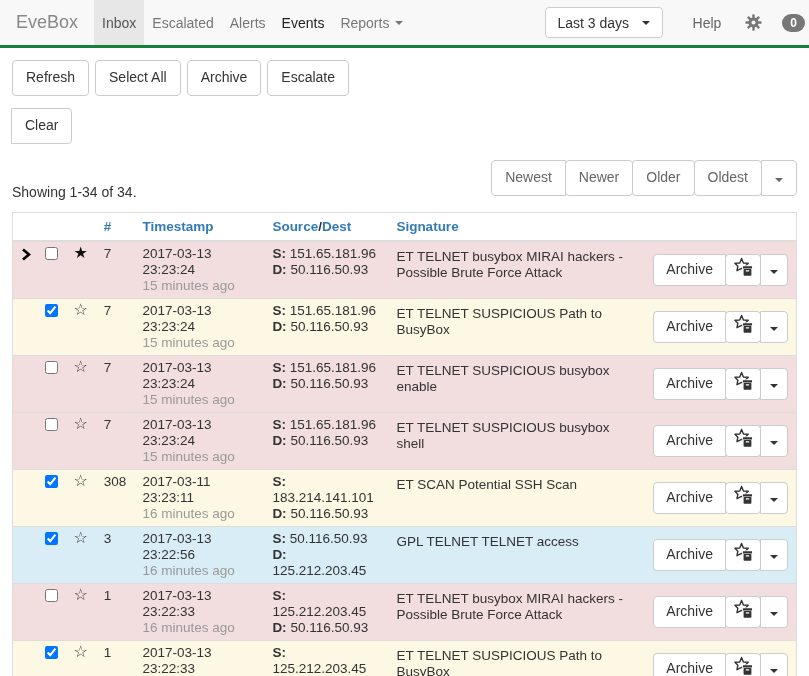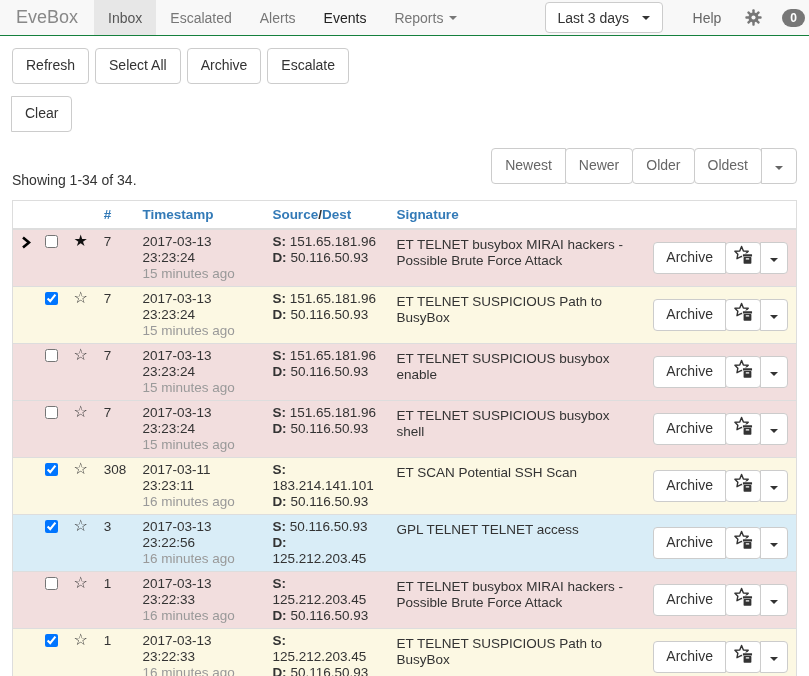--- a/index.html
+++ b/index.html
@@ -5,27 +5,27 @@
 <style>
   * { box-sizing: border-box; }
   html, body { margin:0; padding:0; }
   body {
     width: 809px; height: 676px; overflow: hidden;
     background: #fff; color: #333;
     font-family: "Liberation Sans", sans-serif; font-size: 14px;
   }
   
   .navbar {
-    height: 36px; background: #f8f8f8; border-bottom: 1px solid #15803d;
+    height: 48px; background: #f8f8f8; border-bottom: 3px solid #15803d;
     display: flex; align-items: stretch;
   }
   .brand { display:flex; align-items:center; padding: 0 16px; font-size: 18px; color:#888; }
   .nav-items { display:flex; align-items:stretch; }
   .nav-item {
-    display:flex; align-items:center; gap:6px; padding: 0 14px;
+    display:flex; align-items:center; gap:6px; padding: 0 8px;
     color:#777; cursor:pointer; white-space:nowrap;
   }
   .nav-item.active { background:#e7e7e7; color:#555; }
   .nav-item.emphasis { color:#222; }
   .navbar-right { margin-left:auto; display:flex; align-items:center; padding-right:4px; }
   .time-select {
     background:#fff; border:1px solid #ccc; border-radius:4px;
     height:31px; width:118px; padding:0 12px; display:flex; align-items:center;
     justify-content:space-between; color:#333; cursor:pointer;
   }

